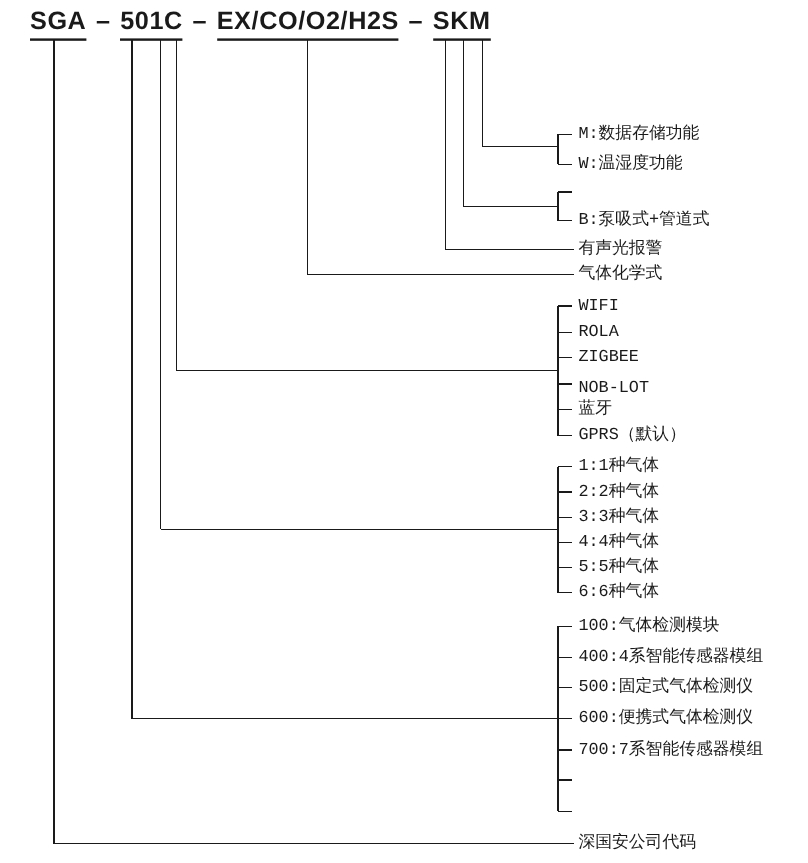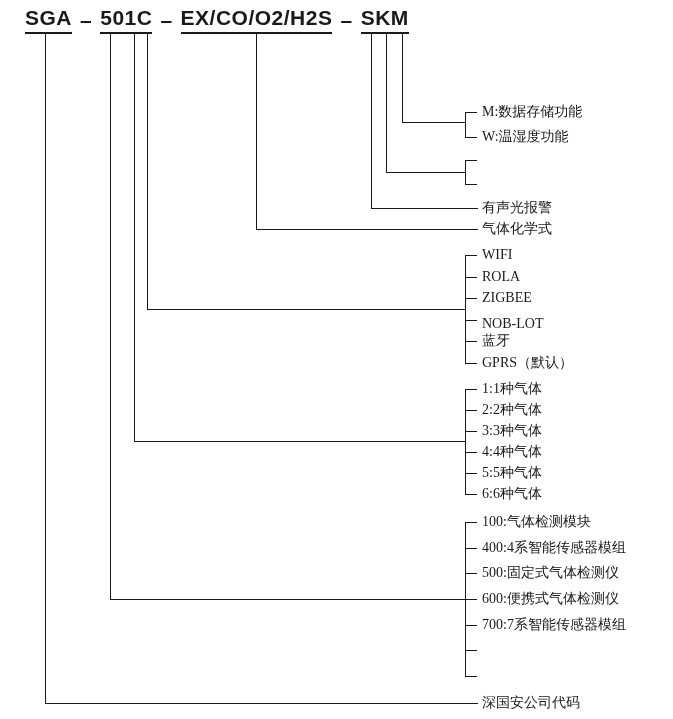--- a/index.html
+++ b/index.html
@@ -15,21 +15,21 @@
     width:673px;
     height:719px;
     background:var(--color-background);
     overflow:hidden;
   }
   .title{
     position:absolute;
     top:6px;
     left:25px;
     display:flex;
-    align-items:flex-end;
+    align-items:flex-start;
     font-family:"Liberation Sans", sans-serif;
     font-weight:bold;
     font-size:21px;
     letter-spacing:0.5px;
     color:var(--color-text);
     white-space:nowrap;
   }
   .title .seg{
     border-bottom:2px solid var(--color-text);
     padding-bottom:2px;
@@ -42,21 +42,21 @@
     position:absolute;
     top:0;
     left:0;
     color:var(--color-line);
   }
   .lbl{
     position:absolute;
     left:482px;
     height:18px;
     line-height:18px;
-    font-family:Liberation Serif, serif;
+    font-family:Liberation Mono, monospace;
     font-size:14px;
     color:var(--color-text);
     white-space:nowrap;
     text-align:right;
   }
 </style>
 </head>
 <body>
 
 <div class="canvas">
@@ -118,20 +118,21 @@
     <line x1="465" y1="573" x2="477" y2="573"></line>
     <line x1="465" y1="599" x2="477" y2="599"></line>
     <line x1="465" y1="625" x2="477" y2="625"></line>
     <line x1="465" y1="650" x2="477" y2="650"></line>
     <line x1="465" y1="676" x2="477" y2="676"></line>
   </svg>
 
   <div class="lbl" style="top:103px">M:数据存储功能</div>
   <div class="lbl" style="top:128px">W:温湿度功能</div>
 
+  <div class="lbl" style="top:175px">B:泵吸式+管道式</div>
 
   <div class="lbl" style="top:199px">有声光报警</div>
   <div class="lbl" style="top:220px">气体化学式</div>
 
   <div class="lbl" style="top:246px">WIFI</div>
   <div class="lbl" style="top:268px">ROLA</div>
   <div class="lbl" style="top:289px">ZIGBEE</div>
   <div class="lbl" style="top:315px">NOB-LOT</div>
   <div class="lbl" style="top:332px">蓝牙</div>
   <div class="lbl" style="top:354px">GPRS（默认）</div>

